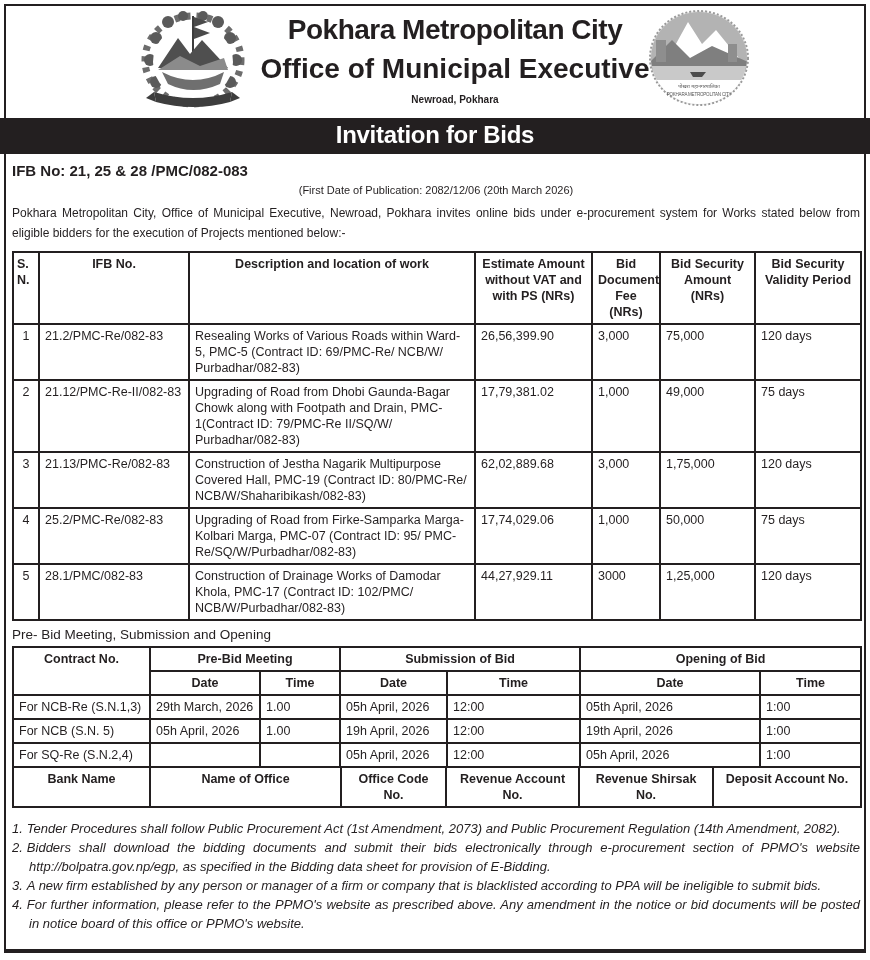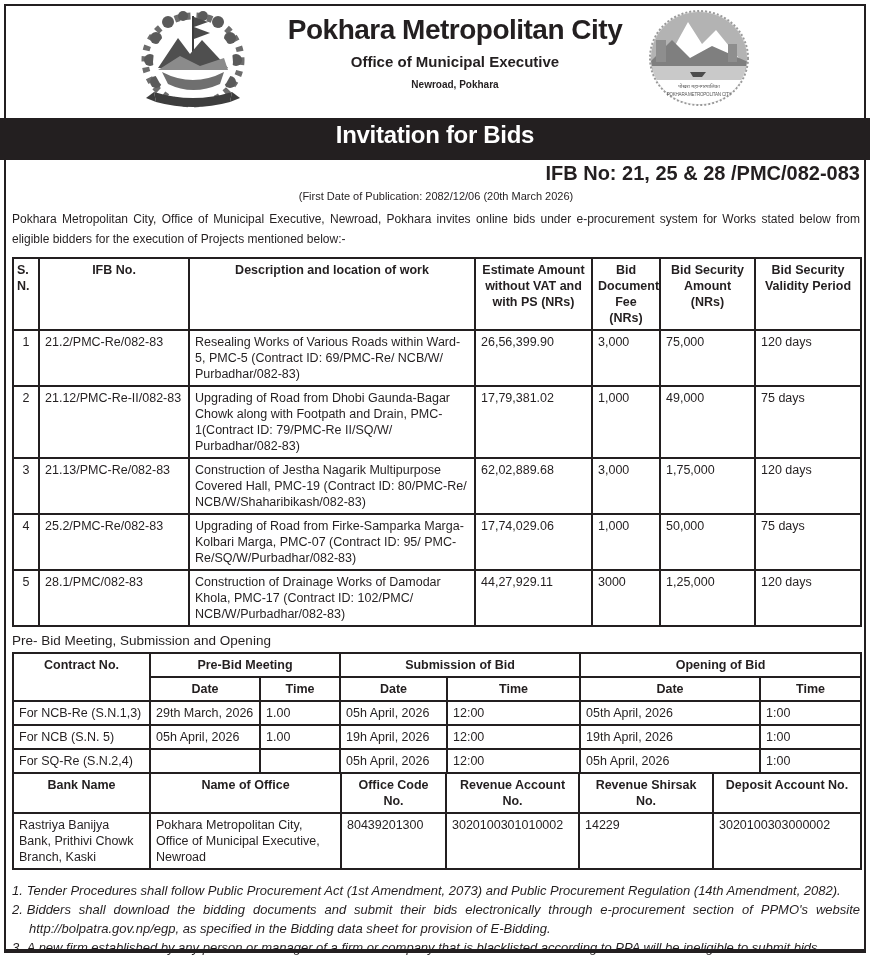--- a/index.html
+++ b/index.html
@@ -14,32 +14,32 @@
     position:absolute; left:4px; right:4px; top:4px; bottom:7px;
     border:2px solid #231f20; border-bottom-width:4px;
     pointer-events:none; z-index:5;
   }
   
   .header { position:absolute; left:0; top:4px; width:696px; height:114px; }
   .logo-left { position:absolute; left:140px; top:4px; width:106px; height:106px; }
   .logo-right { position:absolute; left:646px; top:6px; width:106px; height:102px; }
   .title-block { position:absolute; left:250px; top:10px; width:410px; text-align:center; }
   .title-main  { font-size:28px; font-weight:bold; letter-spacing:-0.5px; }
-  .title-sub   { font-size:15px; font-weight:bold; margin-top:7px; }
+  .title-sub   { font-size:28px; font-weight:bold; margin-top:7px; }
   .title-addr  { font-size:10px; font-weight:bold; margin-top:9px; }
   
   .banner {
-    position:absolute; left:0; top:118px; width:870px; height:42px;
+    position:absolute; left:0; top:118px; width:870px; height:36px;
     background:#231f20; z-index:6;
     color:#ffffff; font-size:24px; font-weight:bold;
     text-align:center; line-height:33px; letter-spacing:-0.3px;
   }
   
   .content { position:absolute; left:12px; top:152px; width:848px; z-index:4; }
-  .ifb-no  { text-align:right; font-weight:bold; font-size:20px; margin-top:10px; }
+  .ifb-no  { text-align:left; font-weight:bold; font-size:15px; margin-top:10px; }
   .pub-line{ text-align:center; font-size:11px; margin-top:5px; }
   .intro   { font-size:12px; line-height:20px; margin-top:7px; text-align:justify; }
   table { border-collapse:collapse; table-layout:fixed; width:848px; }
   td, th {
     border:2px solid #231f20;
     font-size:12.5px; line-height:16px;
     padding:3px 5px; vertical-align:top; text-align:left;
     overflow:hidden;
   }
   th { font-weight:bold; text-align:center; vertical-align:top; }
@@ -272,28 +272,20 @@
     </colgroup>
     <tbody>
         <tr>
       <th>Bank Name</th>
       <th>Name of Office</th>
       <th>Office Code No.</th>
       <th>Revenue Account No.</th>
       <th>Revenue Shirsak No.</th>
       <th>Deposit Account No.</th>
     </tr>
-    <tr>
-      <td>Rastriya Banijya Bank, Prithivi Chowk Branch, Kaski</td>
-      <td>Pokhara Metropolitan City, Office of Municipal Executive, Newroad</td>
-      <td>80439201300</td>
-      <td>3020100301010002</td>
-      <td>14229</td>
-      <td>3020100303000002</td>
-    </tr>
   </tbody>
     </table>
 
   <div class="notes">
     <div class="note"><span class="num">1.</span><span>Tender Procedures shall follow Public Procurement Act (1st Amendment, 2073) and Public Procurement Regulation (14th Amendment, 2082).</span></div>
     <div class="note"><span class="num">2.</span><span>Bidders shall download the bidding documents and submit their bids electronically through e-procurement section of PPMO's website http://bolpatra.gov.np/egp, as specified in the Bidding data sheet for provision of E-Bidding.</span></div>
     <div class="note"><span class="num">3.</span><span>A new firm established by any person or manager of a firm or company that is blacklisted according to PPA will be ineligible to submit bids.</span></div>
     <div class="note"><span class="num">4.</span><span>For further information, please refer to the PPMO's website as prescribed above. Any amendment in the notice or bid documents will be posted in notice board of this office or PPMO's website.</span></div>
   </div>
 

